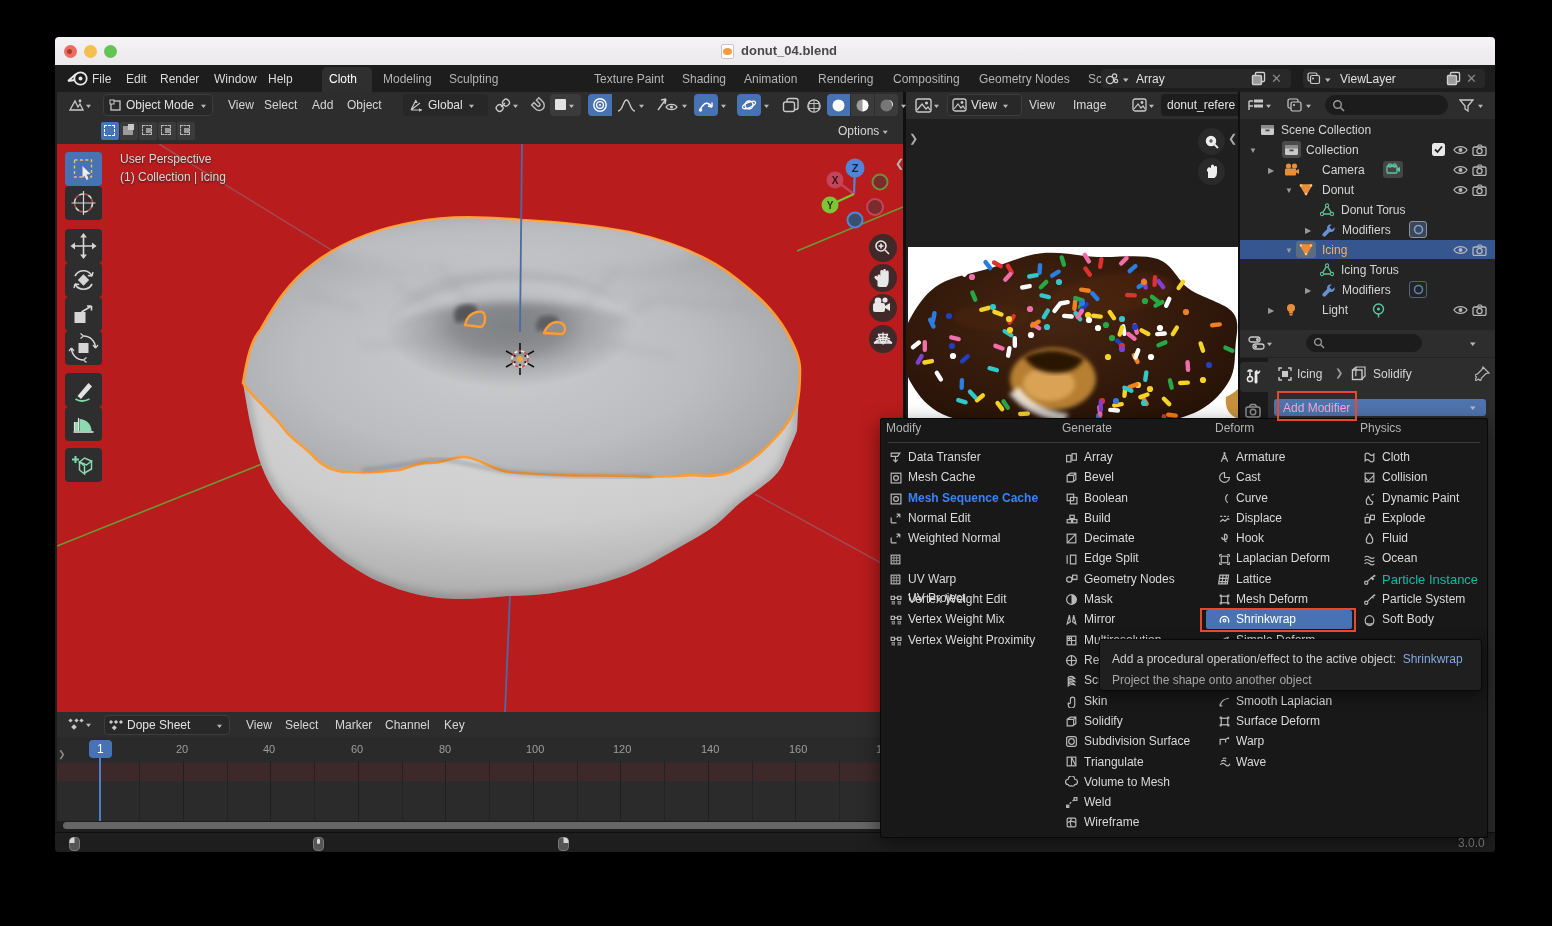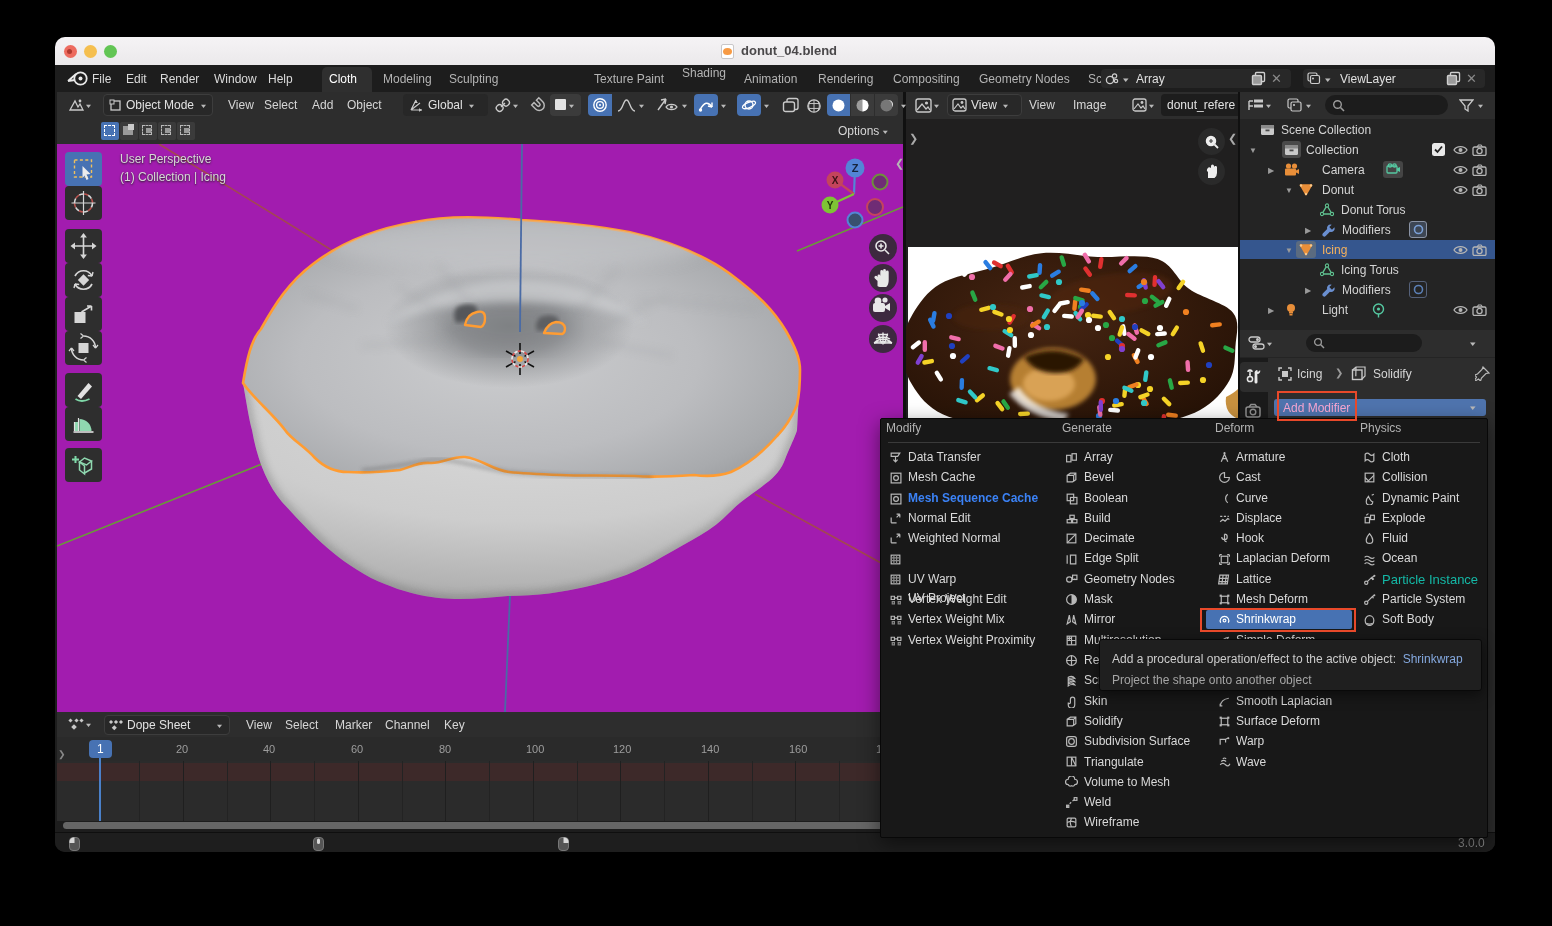--- a/index.html
+++ b/index.html
@@ -1,15 +1,15 @@
 <!DOCTYPE html>
 <html><head><meta charset="utf-8"><style>
 *{margin:0;padding:0;box-sizing:border-box;font-family:"Liberation Sans",sans-serif;}
 html,body{width:1552px;height:926px;background:#000;overflow:hidden;}
-#win{position:absolute;left:55px;top:37px;width:1440px;height:815px;border-radius:10px;overflow:hidden;background:#1d1d1d;}
+#win{position:absolute;left:55px;top:37px;width:1440px;height:815px;border-radius:4px;overflow:hidden;background:#1d1d1d;}
 .ab{position:absolute;}
 .tx{position:absolute;white-space:nowrap;}
 .chev{display:inline-block;transform:scaleY(.62);color:#b9b9b9;}
 </style></head><body>
 <div id="win">
 
 <div class="ab" style="left:0;top:0;width:1440px;height:28px;background:linear-gradient(#f5f3f5,#ebe9eb);"></div>
 <div class="ab" style="left:9px;top:8px;width:13px;height:13px;border-radius:50%;background:#ed6b5f;"></div>
 <div class="ab" style="left:29px;top:8px;width:13px;height:13px;border-radius:50%;background:#f5bf4f;"></div>
 <div class="ab" style="left:49px;top:8px;width:13px;height:13px;border-radius:50%;background:#62c554;"></div>
@@ -27,21 +27,21 @@
 <div class="tx" style="left:71px;top:35px;font-size:12px;color:#dadada;">Edit</div>
 <div class="tx" style="left:105px;top:35px;font-size:12px;color:#dadada;">Render</div>
 <div class="tx" style="left:159px;top:35px;font-size:12px;color:#dadada;">Window</div>
 <div class="tx" style="left:213px;top:35px;font-size:12px;color:#dadada;">Help</div>
 <div class="ab" style="left:267px;top:30px;width:50px;height:25px;background:#2f2f2f;border-radius:5px 5px 0 0;"></div>
 <div class="tx" style="left:274px;top:35px;font-size:12px;color:#fff;">Cloth</div>
 <div class="tx" style="left:328px;top:35px;font-size:12px;color:#b4b4b4;">Modeling</div>
 <div class="tx" style="left:394px;top:35px;font-size:12px;color:#b4b4b4;">Sculpting</div>
 <div class="tx" style="left:464px;top:35px;font-size:12px;color:#b4b4b4;margin-top:42px;">UV Editing</div>
 <div class="tx" style="left:539px;top:35px;font-size:12px;color:#b4b4b4;">Texture Paint</div>
-<div class="tx" style="left:627px;top:29px;font-size:12px;color:#b4b4b4;">Shading</div>
+<div class="tx" style="left:627px;top:35px;font-size:12px;color:#b4b4b4;">Shading</div>
 <div class="tx" style="left:689px;top:35px;font-size:12px;color:#b4b4b4;">Animation</div>
 <div class="tx" style="left:763px;top:35px;font-size:12px;color:#b4b4b4;">Rendering</div>
 <div class="tx" style="left:838px;top:35px;font-size:12px;color:#b4b4b4;">Compositing</div>
 <div class="tx" style="left:924px;top:35px;font-size:12px;color:#b4b4b4;">Geometry Nodes</div>
 <div class="tx" style="left:1033px;top:35px;font-size:12px;color:#b4b4b4;">Scr</div>
 <div class="ab" style="left:1046px;top:32px;width:190px;height:19px;background:#282828;border-radius:4px;"></div>
 <svg class="ab" style="left:1050px;top:35px;" width="14" height="13" viewBox="0 0 14 13">
       <circle cx="5" cy="8" r="3.6" fill="none" stroke="#ccc" stroke-width="1.3"></circle>
       <circle cx="9.5" cy="4" r="2.2" fill="none" stroke="#ccc" stroke-width="1.2"></circle>
       <circle cx="11" cy="9" r="1.7" fill="none" stroke="#ccc" stroke-width="1.2"></circle>
@@ -167,21 +167,21 @@
 <div class="ab" style="left:84px;top:85px;width:18px;height:18px;background:#3b3b3b;border-radius:2px;"></div>
 <div class="ab" style="left:87px;top:88px;width:10px;height:10px;border:1.2px dashed #b9b9b9;"></div>
     <div class="ab" style="left:91px;top:91px;width:5px;height:5px;background:#9a9a9a;"></div>
 <div class="ab" style="left:103px;top:85px;width:18px;height:18px;background:#3b3b3b;border-radius:2px;"></div>
 <div class="ab" style="left:106px;top:88px;width:10px;height:10px;border:1.2px dashed #b9b9b9;"></div>
     <div class="ab" style="left:110px;top:91px;width:5px;height:5px;background:#9a9a9a;"></div>
 <div class="ab" style="left:122px;top:85px;width:18px;height:18px;background:#3b3b3b;border-radius:2px;"></div>
 <div class="ab" style="left:125px;top:88px;width:10px;height:10px;border:1.2px dashed #b9b9b9;"></div>
     <div class="ab" style="left:129px;top:91px;width:5px;height:5px;background:#9a9a9a;"></div>
 <div class="tx" style="left:783px;top:87px;font-size:12px;color:#d6d6d6;">Options <span class="chev" style="font-size:10px;">▾</span></div>
-<div class="ab" style="left:2px;top:107px;width:846px;height:568px;background:#a21caf;overflow:hidden;">
+<div class="ab" style="left:2px;top:107px;width:846px;height:568px;background:#b91c1c;overflow:hidden;">
 <svg width="846" height="568" style="position:absolute;left:0;top:0;">
 <defs>
 <radialGradient id="icing" cx="46%" cy="55%" r="65%">
  <stop offset="0%" stop-color="#cbccce"></stop>
             <stop offset="55%" stop-color="#bcbdc0"></stop>
  <stop offset="85%" stop-color="#a8aaad"></stop>
             <stop offset="100%" stop-color="#989a9d"></stop>
 </radialGradient>
 <radialGradient id="dough" cx="50%" cy="12%" r="95%">
  <stop offset="0%" stop-color="#dadada"></stop>

